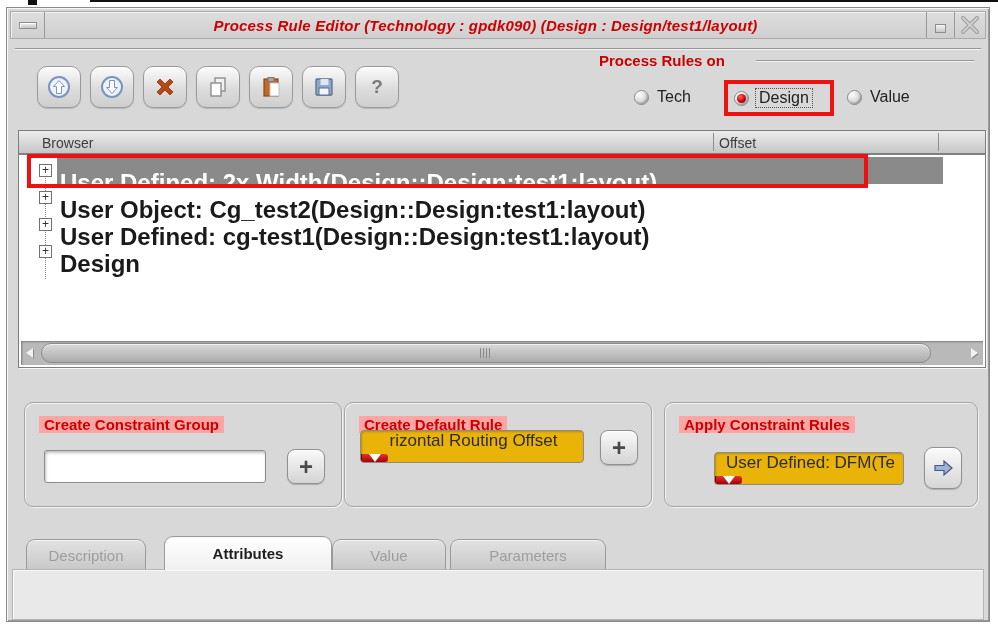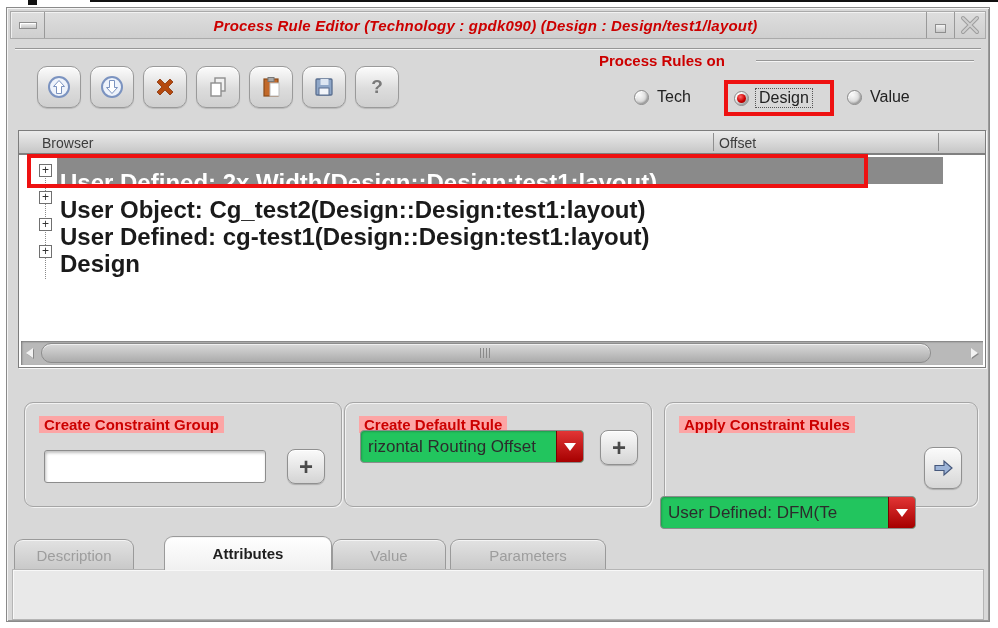--- a/index.html
+++ b/index.html
@@ -100,43 +100,43 @@
                 border:1px solid #8c8c8c; border-radius:3px; box-shadow:inset 1px 2px 3px rgba(0,0,0,.25);
                 font-size:16px; padding:0 6px; font-family:"Liberation Sans",sans-serif; }
   .plusbtn { position:absolute; width:38px; height:35px; border-radius:8px;
              background:linear-gradient(#fafafa,#d4d4d4); border:1px solid #909090;
              box-shadow:0 1px 1px rgba(0,0,0,.2), inset 0 1px 0 #fff;
              display:flex; align-items:center; justify-content:center;
              font-size:24px; font-weight:bold; color:#4a4a4a; line-height:1; }
   .plus1 { left:277px; top:407px; }
   .plus2 { left:590px; top:388px; }
 
-  .combo { position:absolute; height:33px; background:#22c55e; border:1px solid #8c8c8c; border-radius:4px;
-           box-shadow:inset 1px 1px 2px rgba(0,0,0,.2); display:flex; align-items:center; overflow:hidden; }
+  .combo { position:absolute; height:33px; background:#eab308; border:1px solid #8c8c8c; border-radius:4px;
+           box-shadow:inset 1px 1px 2px rgba(0,0,0,.2); display:flex; align-items:center; overflow:hidden;flex-direction:column; }
   .combo-text { flex:1; font-size:17px; color:#2c2c2c; padding:0 4px 0 7px; white-space:nowrap; overflow:hidden; }
   .combo-arrow { width:27px; align-self:stretch; background:linear-gradient(#e23535,#a60000);
                  border-left:1px solid #7c0000; border-radius:0 3px 3px 0;
                  display:flex; align-items:center; justify-content:center; }
   .combo-arrow .tri-d { width:0; height:0; border-left:6px solid transparent; border-right:6px solid transparent; border-top:8px solid #fff; }
   .combo-rule { left:350px; top:388px; width:224px; }
   .combo-type { left:350px; top:428px; width:224px; height:30px; }
-  .combo-apply { left:650px; top:410px; width:256px;margin-top:44px; }
+  .combo-apply { left:704px; top:410px; width:190px; }
 
   .applybtn { position:absolute; left:914px; top:405px; width:38px; height:42px; border-radius:9px;
               background:linear-gradient(#fbfbfb,#d6d6d6); border:1px solid #909090;
               box-shadow:0 1px 1px rgba(0,0,0,.2), inset 0 1px 0 #fff;
               display:flex; align-items:center; justify-content:center; }
 
   
   .tab { position:absolute; top:497px; height:31px; border:1px solid #9a9a9a; border-bottom:none;
          border-radius:9px 9px 0 0; background:linear-gradient(#e2e2e2,#c8c8c8);
          display:flex; align-items:center; justify-content:center; font-size:15px; color:#9d9d9d;
          box-shadow:inset 0 1px 0 #f4f4f4; }
   .tab.active { top:494px; height:34px; background:linear-gradient(#ffffff,#f0f0f0); color:#1f1f1f; z-index:4;font-weight:bold; }
-  .tab-desc { left:4px; width:120px; }
+  .tab-desc { left:16px; width:120px; }
   .tab-attr { left:154px; width:168px; }
   .tab-value { left:322px; width:114px; }
   .tab-params { left:440px; width:156px; }
 
   .tab-panel { position:absolute; left:2px; top:527px; right:2px; height:51px;
                background:#e9e9e9; border:1px solid #b5b5b5; box-shadow:inset 1px 1px 0 #f8f8f8; z-index:3; }
 
   svg { display:block; }
 </style>
 </head>

